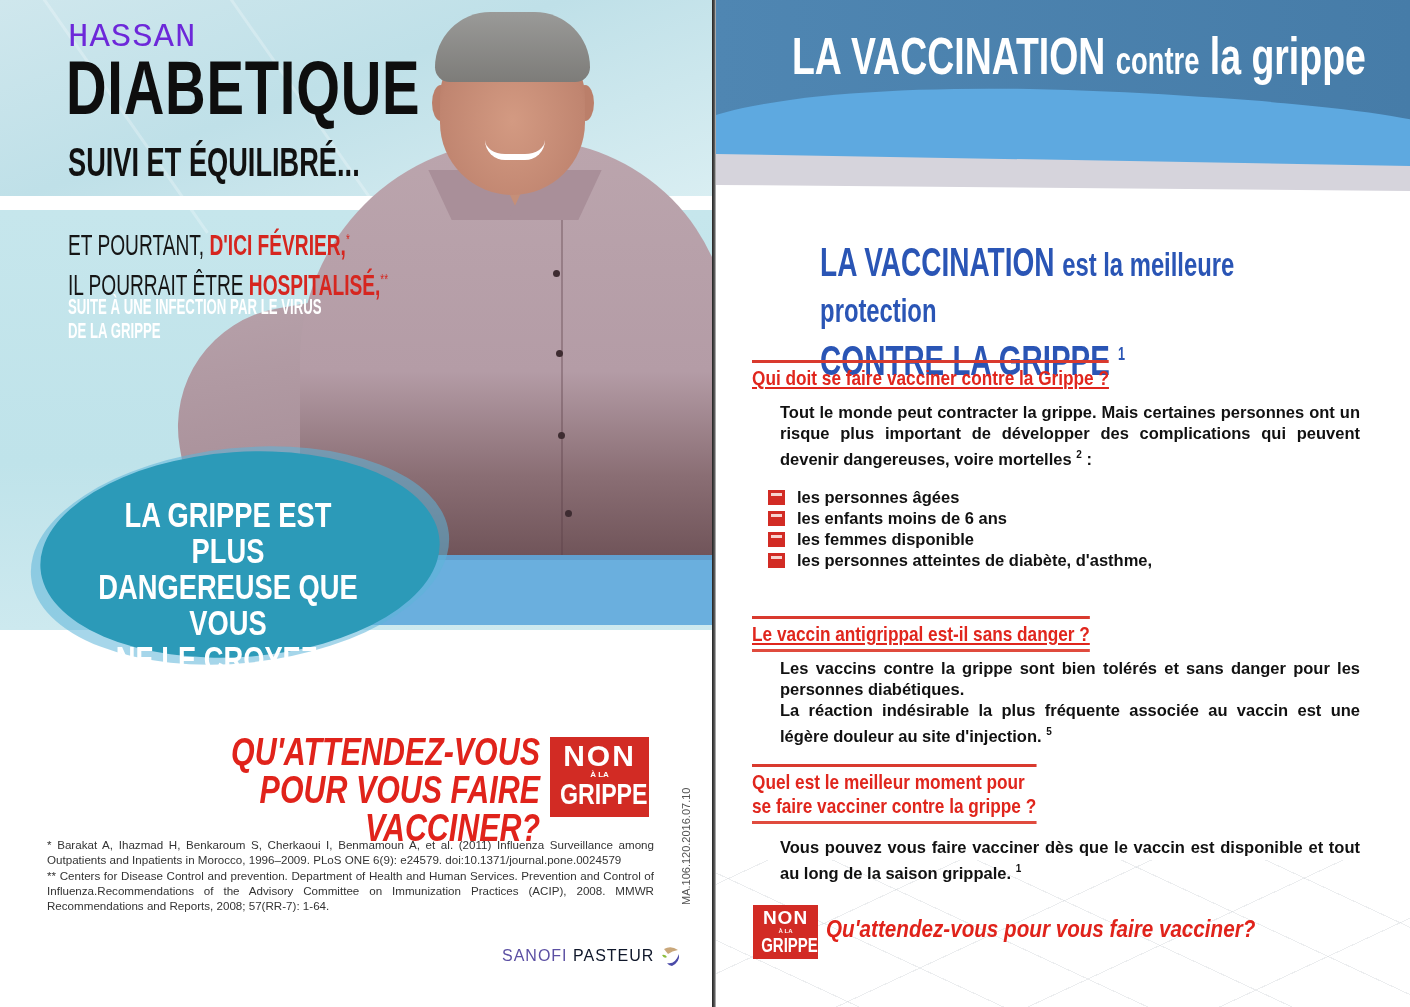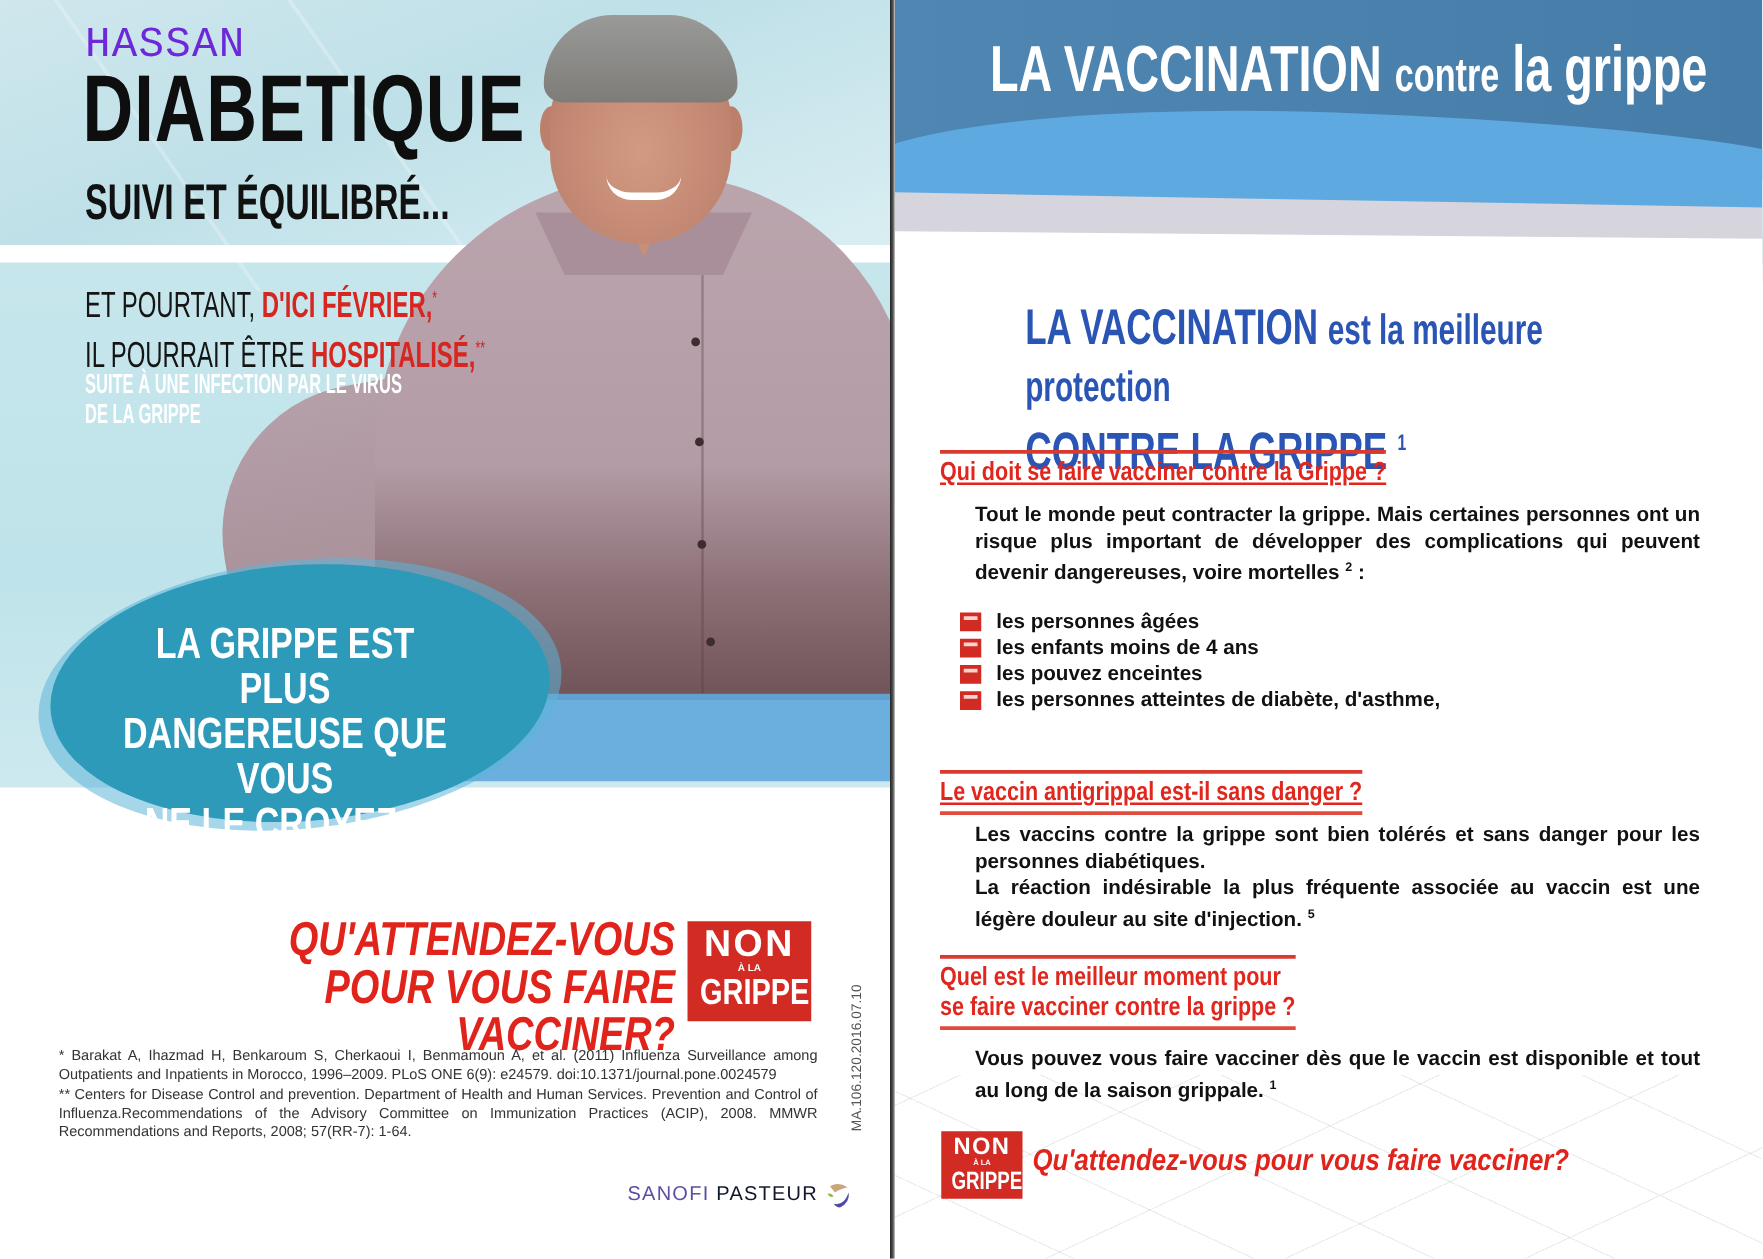--- a/index.html
+++ b/index.html
@@ -215,25 +215,25 @@
     <sup>2</sup><span> :</span>
   </div>
 
   <div class="bullets">
     <div class="bullet">
       <span class="bullet-icon"></span>
       <span>les personnes âgées</span>
     </div>
     <div class="bullet">
       <span class="bullet-icon"></span>
-      <span>les enfants moins de 4 ans</span>
-    </div>
-    <div class="bullet">
-      <span class="bullet-icon"></span>
-      <span>les pouvez enceintes</span>
+      <span>les enfants moins de 6 ans</span>
+    </div>
+    <div class="bullet">
+      <span class="bullet-icon"></span>
+      <span>les femmes disponible</span>
     </div>
     <div class="bullet">
       <span class="bullet-icon"></span>
       <span>les personnes atteintes de diabète, d'asthme,</span>
     </div>
   </div>
 
   <div class="qhead uline" style="top:620px;">
     <span class="u">Le vaccin antigrippal est-il sans danger ?</span>
   </div>

